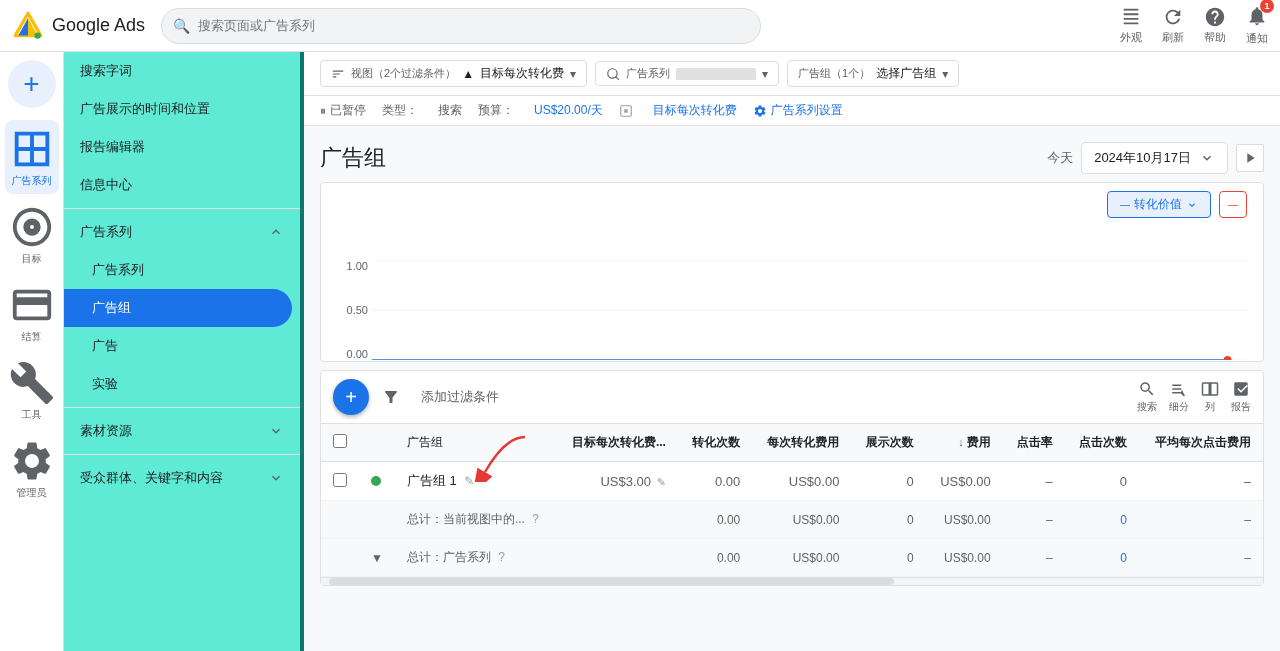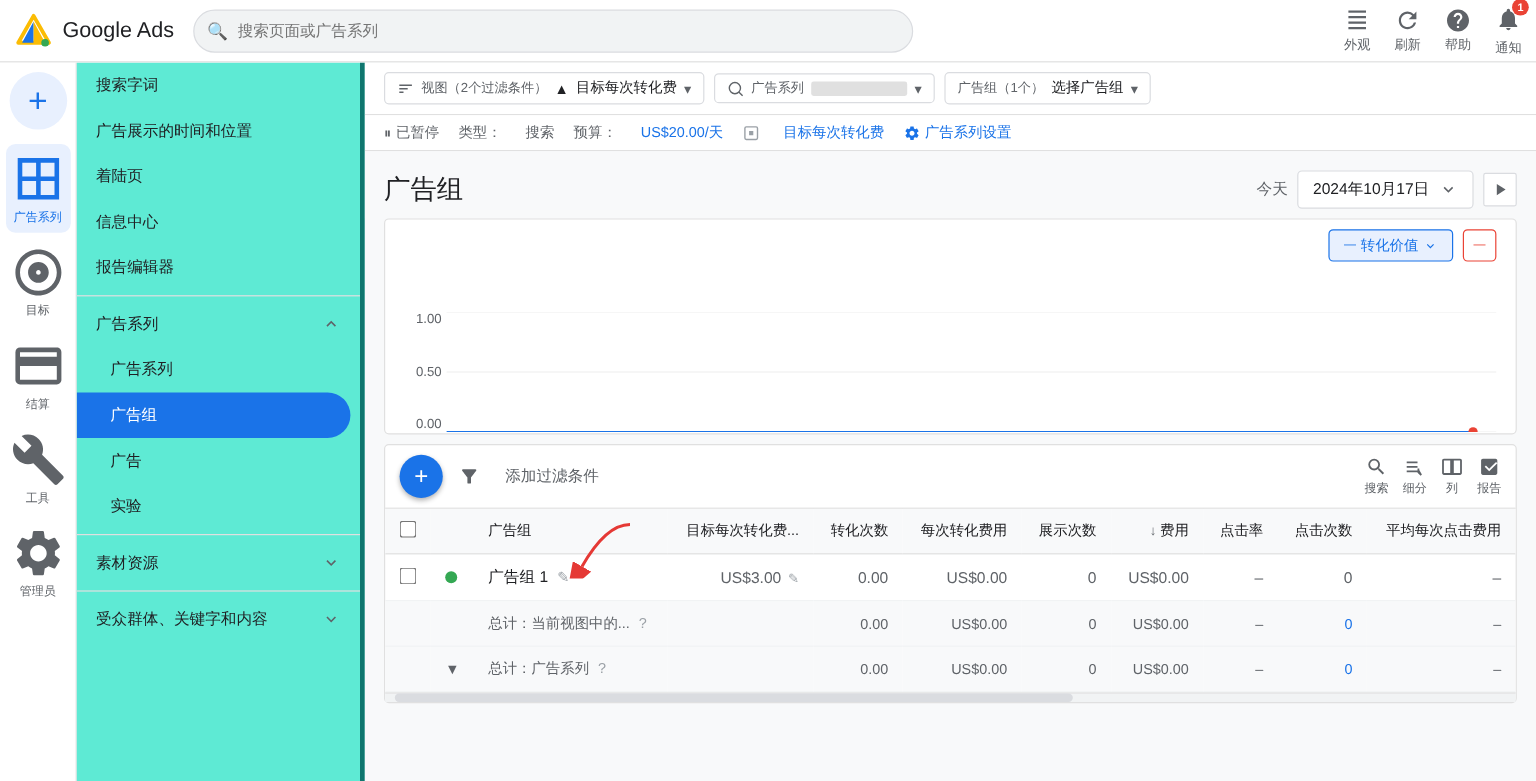--- a/index.html
+++ b/index.html
@@ -323,21 +323,21 @@
     thead tr { background: #f8f9fa; }
     th {
       padding: 10px 12px;
       text-align: left;
       font-weight: 500;
       font-size: 12px;
       color: #202124;
       border-bottom: 1px solid #e0e0e0;
       white-space: nowrap;
     }
-    th.right { text-align: right; }
+    th.right { text-align: right; font-weight: bold; }
     td {
       padding: 10px 12px;
       font-size: 13px;
       color: #202124;
       border-bottom: 1px solid #f1f3f4;
       white-space: nowrap;
     }
     td.right { text-align: right; color: #5f6368; }
     .checkbox-cell { width: 36px; }
     .status-dot {
@@ -481,27 +481,24 @@
   </div>
 
   <div class="sidebar-wide">
     <div class="sidebar-menu-item">
       <span>搜索字词</span>
     </div>
     <div class="sidebar-menu-item">
       <span>广告展示的时间和位置</span>
     </div>
     <div class="sidebar-menu-item">
-      <span>着陆页</span>
+      <span>报告编辑器</span>
     </div>
     <div class="sidebar-menu-item">
       <span>信息中心</span>
-    </div>
-    <div class="sidebar-menu-item">
-      <span>报告编辑器</span>
     </div>
 
     <div class="sidebar-divider"></div>
 
     <div class="sidebar-section-header">
       <span>广告系列</span>
       <svg width="16" height="16" viewBox="0 0 24 24" fill="#5f6368">
           <path d="M7.41 15.41L12 10.83l4.59 4.58L18 14l-6-6-6 6z"></path>
         </svg>
     </div>

